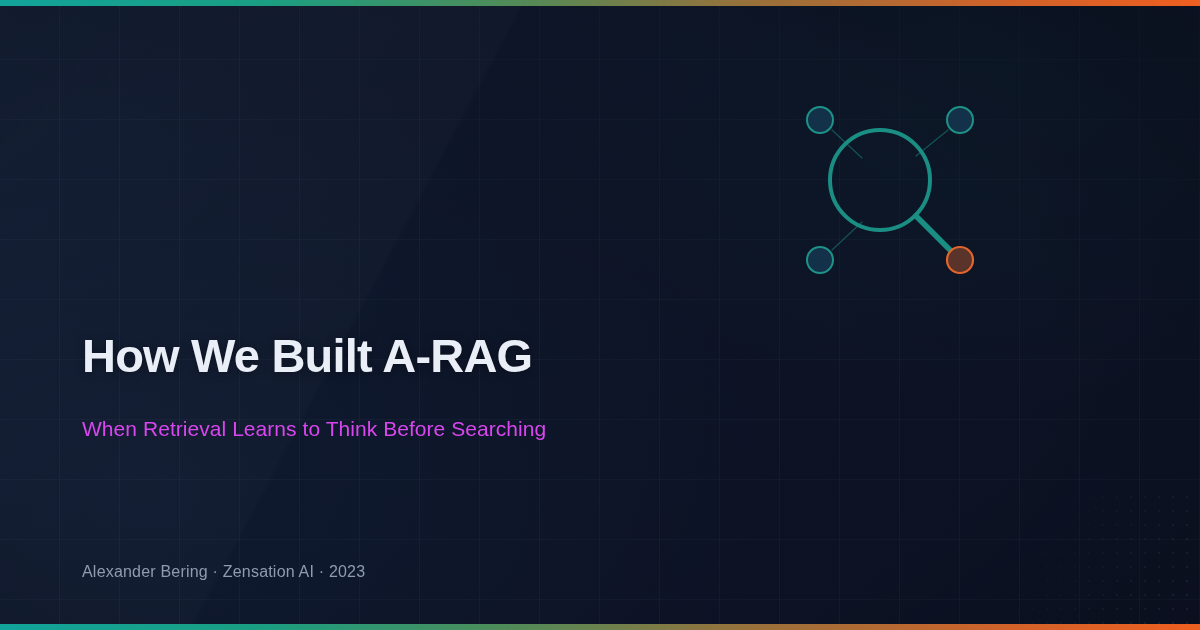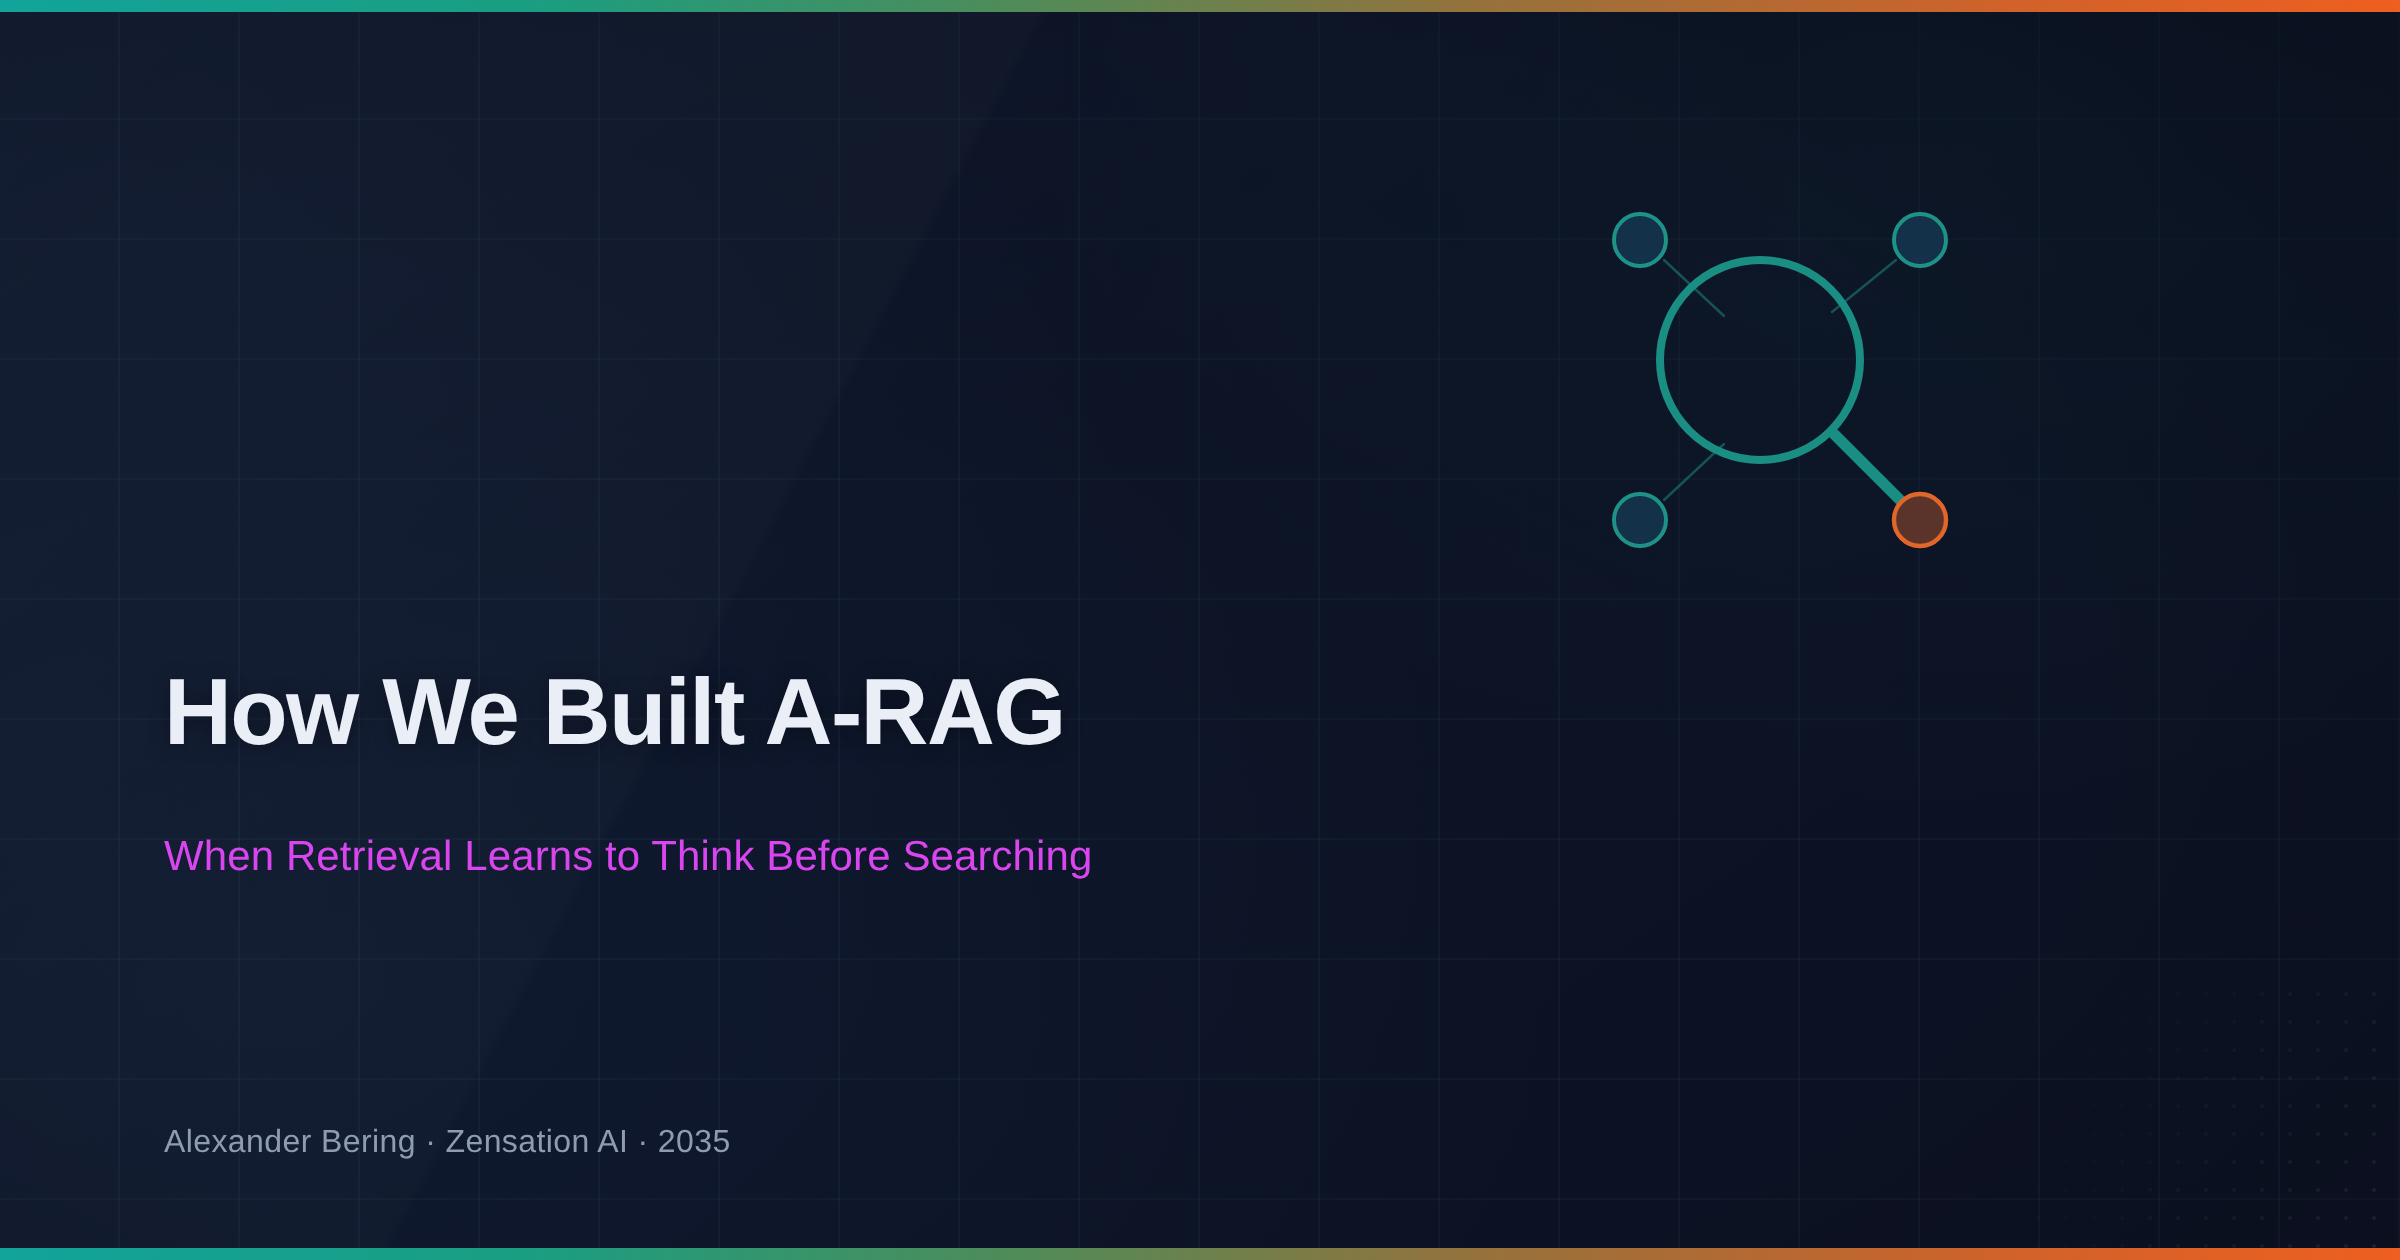--- a/index.html
+++ b/index.html
@@ -155,15 +155,15 @@
       <circle cx="50" cy="180" r="13" fill="#13324a" stroke="#1e9287" stroke-width="2"></circle>
       <circle cx="190" cy="180" r="13" fill="#5a332a" stroke="#e2652a" stroke-width="2.2"></circle>
     </svg>
   </div>
 
   <div class="text-block">
     <h1 class="title">How We Built A-RAG</h1>
     <p class="subtitle">When Retrieval Learns to Think Before Searching</p>
   </div>
 
-  <div class="footer">Alexander Bering · Zensation AI · 2035</div>
+  <div class="footer">Alexander Bering · Zensation AI · 2023</div>
 
 </div>
 
 </body></html>

